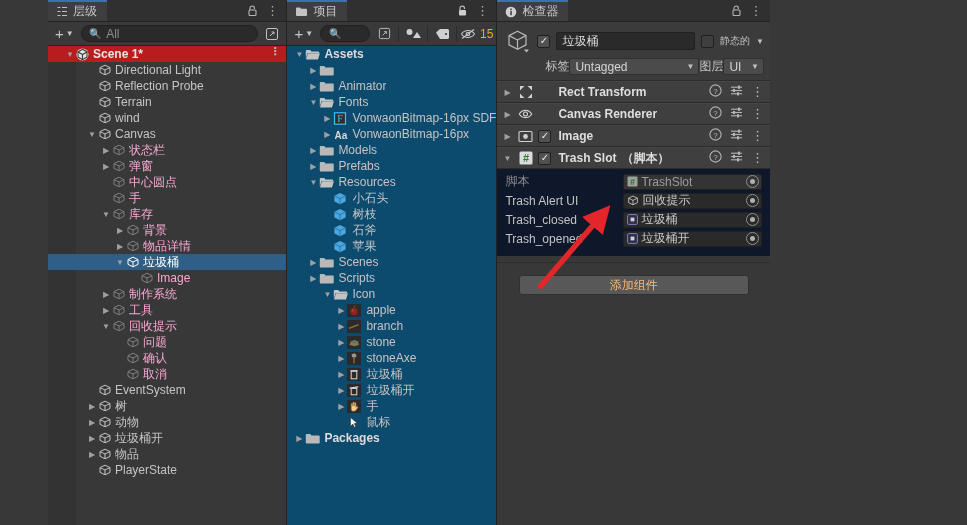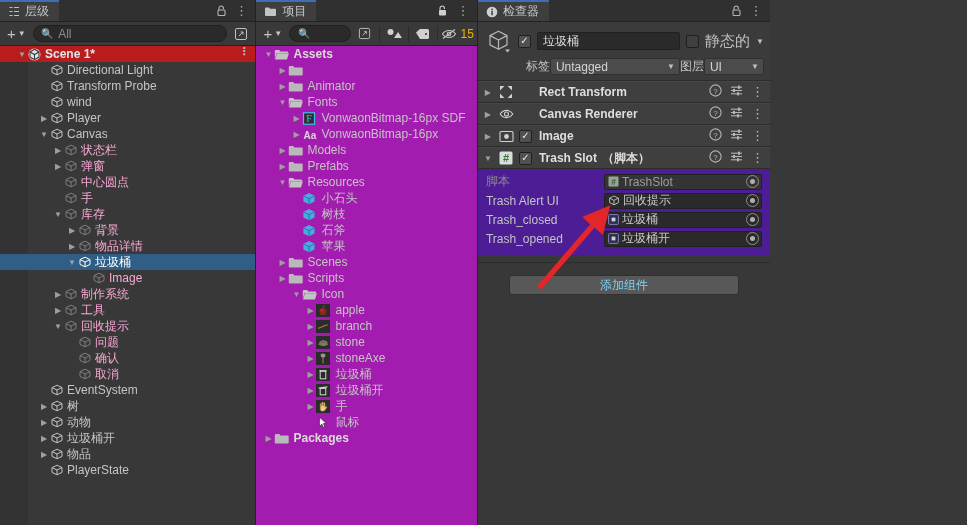--- a/index.html
+++ b/index.html
@@ -4,21 +4,21 @@
 <style>
   * { box-sizing: border-box; margin:0; padding:0; }
   html,body{
     width:967px; height:525px; overflow:hidden;
     background:#383838;
     font-family:"Liberation Sans","DejaVu Sans",sans-serif;
     font-size:12px;
     color:#c2c2c2;
     -webkit-font-smoothing:antialiased;
   }
-  #app{ position:relative; width:770px; height:525px; display:flex; }
+  #app{ position:relative; width:770px; height:525px; display:flex;padding-left:48px; }
 
   
   .panel{ position:relative; background:#383838; height:525px; display:flex; flex-direction:column; }
   .tabbar{
     height:22px; background:#393939; display:flex; align-items:stretch;
     border-bottom:1px solid #232323; position:relative; flex:0 0 22px;
   }
   .tab{
     display:flex; align-items:center; gap:5px; padding:0 10px 0 8px;
     background:#3e3e3e; color:#c8c8c8; font-size:12px;
@@ -56,73 +56,73 @@
   .arrow{ width:12px; display:inline-flex; justify-content:center; align-items:center; flex:0 0 12px; color:#a0a0a0; font-size:8px; }
   .arrow.r::before{ content:"\25B6"; }
   .arrow.d::before{ content:"\25BC"; }
   .arrow.none::before{ content:""; }
   .cube{ flex:0 0 14px; width:14px; height:12px; margin-right:3px; }
   .lbl{ overflow:hidden; text-overflow:ellipsis; }
   .rowkebab{ position:absolute; right:6px; top:2px; color:#b5b5b5; font-size:11px; line-height:6px; }
 
   
   #project{ width:278px; border-right:1px solid #232323; }
-  #project .tree{ background:#a21caf; }
+  #project .tree{ background:#0c4a6e; }
   .prow{ height:16px; display:flex; align-items:center; white-space:nowrap; font-size:12px; color:#c4c4c4; }
   .prow.bold{ font-weight:bold; color:#dcdcdc; }
   .ficon{ flex:0 0 15px; width:15px; height:13px; margin-right:4px; }
   .count{ font-size:12px; color:#eab308; margin-left:1px; }
 
   
   #inspector{ width:367px; background:#383838; }
   .insp-body{ flex:1; overflow:hidden; }
   .objhdr{ background:#3b3b3b; padding:6px 6px 5px 6px; border-bottom:1px solid #2c2c2c; }
   .objrow1{ display:flex; align-items:center; gap:6px; }
   .objcube{ width:26px; height:26px; position:relative; margin-left:2px;}
   .chk{
     width:13px; height:13px; background:#515151; border:1px solid #1f1f1f; border-radius:2px;
     display:flex; align-items:center; justify-content:center; color:#e8e8e8; font-size:10px; line-height:1;
   }
   .chk.empty{ background:#3f3f3f; }
   .namefld{
     flex:1; height:18px; background:#2a2a2a; border:1px solid #212121; border-radius:2px;
     color:#dcdcdc; font-size:12px; padding:0 5px; display:flex; align-items:center;
   }
-  .statictxt{ color:#c0c0c0; font-size:15px; }
+  .statictxt{ color:#c0c0c0; font-size:10px; }
   .miniarrow{ color:#c0c0c0; font-size:8px; }
   .objrow2{ display:flex; align-items:center; margin-top:4px; padding-left:42px; }
   .fieldlabel{ color:#c4c4c4; font-size:12px; }
   .dropdown{
     height:17px; background:#4b4b4b; border:1px solid #303030; border-radius:2px;
     display:flex; align-items:center; justify-content:space-between; padding:0 4px 0 5px;
     color:#d4d4d4; font-size:12px;
   }
   .comp{
     height:22px; background:#3f3f3f; border-bottom:1px solid #2c2c2c; border-top:1px solid #464646;
     display:flex; align-items:center; gap:5px; padding:0 6px 0 4px;
   }
   .comp .title{ font-weight:bold; color:#dedede; font-size:12px; margin-left:2px; }
   .comp .sub{ font-weight:bold; color:#dedede; font-size:12px; }
   .comp .right{ margin-left:auto; display:flex; align-items:center; gap:8px; color:#b9b9b9; }
-  .props{ background:#4c1d95; padding:3px 8px 8px 8px; }
+  .props{ background:#0f172a; padding:3px 8px 8px 8px; }
   .prop{ height:19px; display:flex; align-items:center; }
   .prop .pl{ width:118px; color:#c4c4c4; font-size:12px; }
   .prop .pl.dimlbl{ color:#8b8b8b; }
   .objfield{
     flex:1; height:16px; background:#2a2a2a; border:1px solid #212121; border-radius:2px;
     display:flex; align-items:center; gap:3px; padding:0 2px 0 3px; color:#c8c8c8; font-size:12px;
   }
   .objfield.readonly{ background:#343434; color:#9d9d9d; }
   .objfield .otxt{ flex:1; overflow:hidden; white-space:nowrap; }
   .picker{ width:13px; height:13px; border-radius:50%; border:1px solid #8f8f8f; display:flex; align-items:center; justify-content:center; flex:0 0 13px;}
   .picker i{ width:5px; height:5px; border-radius:50%; background:#b0b0b0; display:block; }
   .addcomp-wrap{ padding:12px 0 0 0; display:flex; justify-content:center; border-top:1px solid #2c2c2c; margin-top:6px;}
   .addcomp{
     width:230px; height:20px; background:#585858; border:1px solid #303030; border-radius:3px;
-    display:flex; align-items:center; justify-content:center; color:#7dd3fc; font-size:12px;
+    display:flex; align-items:center; justify-content:center; color:#fdba74; font-size:12px;
   }
   #arrow-annotation{ position:absolute; left:0; top:0; pointer-events:none; }
 </style>
 </head>
 <body>
 
 <div id="app">
 
   <div class="panel" id="hierarchy">
     <div class="tabbar">
@@ -195,43 +195,43 @@
         </div>
         <div class="row">
           <span style="flex:0 0 38px"></span>
           <span class="arrow none"></span>
           <span class="cube"><svg class="cubesvg" width="14" height="12" viewBox="0 0 14 12">
               <g fill="none" stroke="#c4c4c4" stroke-width="1" stroke-linejoin="round">
                 <path d="M7 1.2 12 3.6v4.8L7 10.8 2 8.4V3.6z"></path>
                 <path d="M2 3.6 7 6l5-2.4M7 6v4.8"></path>
               </g>
             </svg></span>
-          <span class="lbl">Transform Probe</span>
+          <span class="lbl">Reflection Probe</span>
         </div>
         <div class="row">
           <span style="flex:0 0 38px"></span>
           <span class="arrow none"></span>
           <span class="cube"><svg class="cubesvg" width="14" height="12" viewBox="0 0 14 12">
               <g fill="none" stroke="#c4c4c4" stroke-width="1" stroke-linejoin="round">
                 <path d="M7 1.2 12 3.6v4.8L7 10.8 2 8.4V3.6z"></path>
                 <path d="M2 3.6 7 6l5-2.4M7 6v4.8"></path>
               </g>
             </svg></span>
-          <span class="lbl">wind</span>
+          <span class="lbl">Terrain</span>
         </div>
         <div class="row">
           <span style="flex:0 0 38px"></span>
-          <span class="arrow r"></span>
+          <span class="arrow none"></span>
           <span class="cube"><svg class="cubesvg" width="14" height="12" viewBox="0 0 14 12">
               <g fill="none" stroke="#c4c4c4" stroke-width="1" stroke-linejoin="round">
                 <path d="M7 1.2 12 3.6v4.8L7 10.8 2 8.4V3.6z"></path>
                 <path d="M2 3.6 7 6l5-2.4M7 6v4.8"></path>
               </g>
             </svg></span>
-          <span class="lbl">Player</span>
+          <span class="lbl">wind</span>
         </div>
         <div class="row">
           <span style="flex:0 0 38px"></span>
           <span class="arrow d"></span>
           <span class="cube"><svg class="cubesvg" width="14" height="12" viewBox="0 0 14 12">
               <g fill="none" stroke="#c4c4c4" stroke-width="1" stroke-linejoin="round">
                 <path d="M7 1.2 12 3.6v4.8L7 10.8 2 8.4V3.6z"></path>
                 <path d="M2 3.6 7 6l5-2.4M7 6v4.8"></path>
               </g>
             </svg></span>

